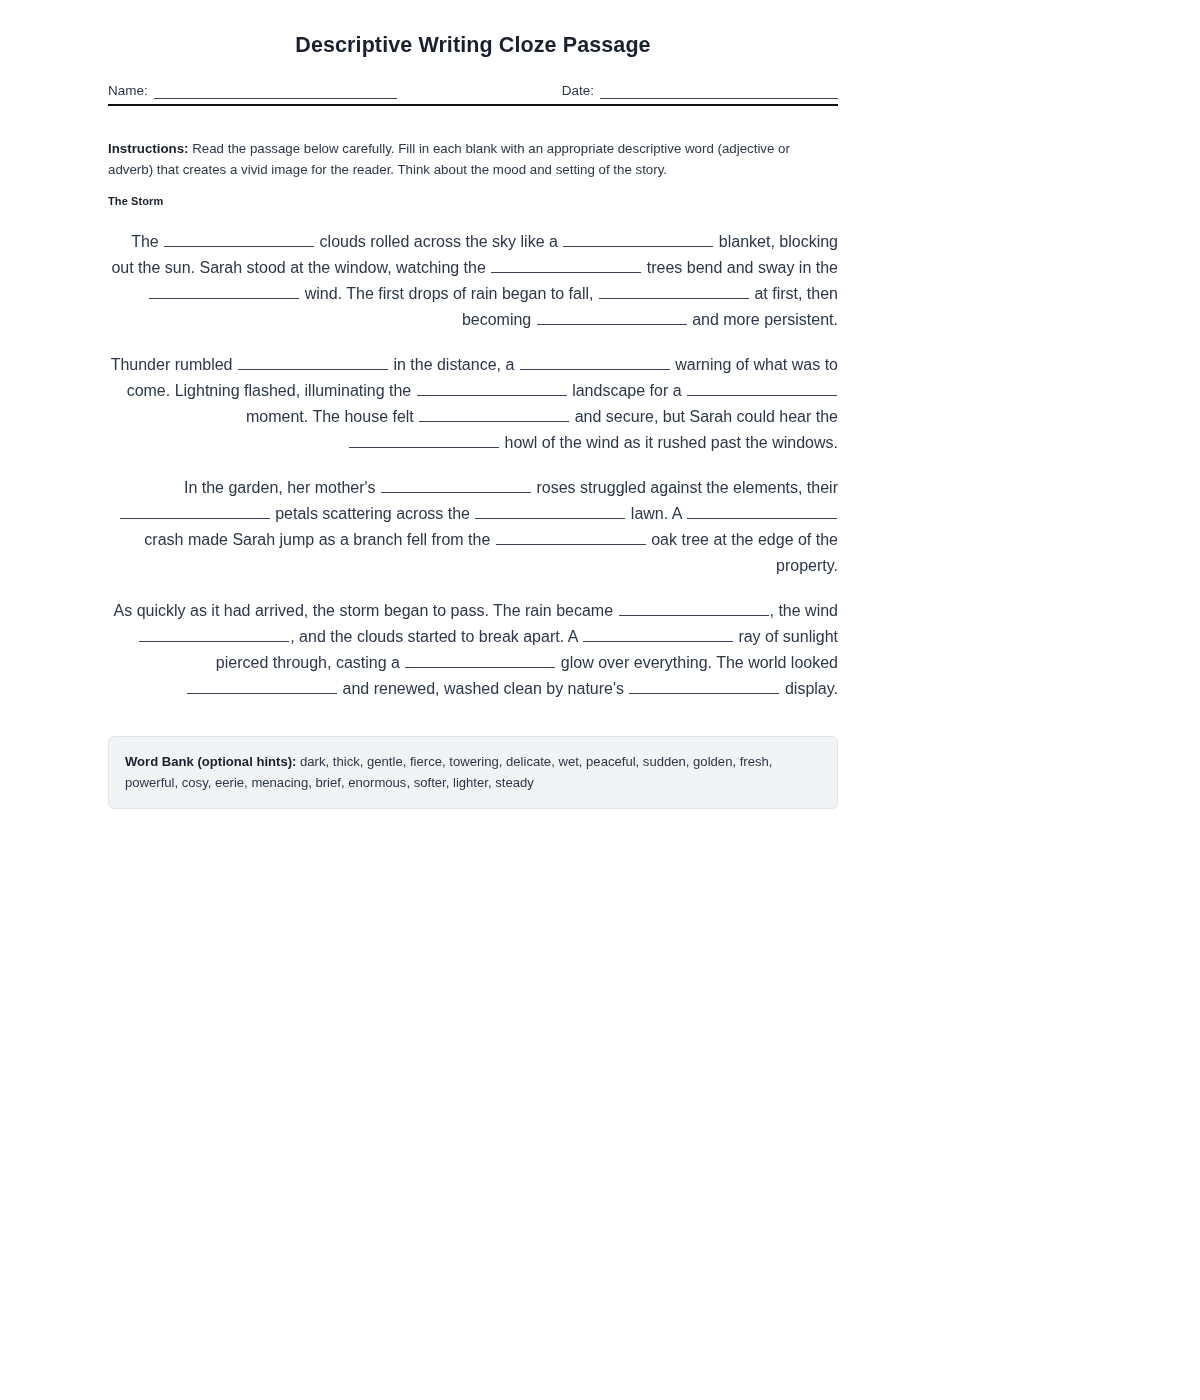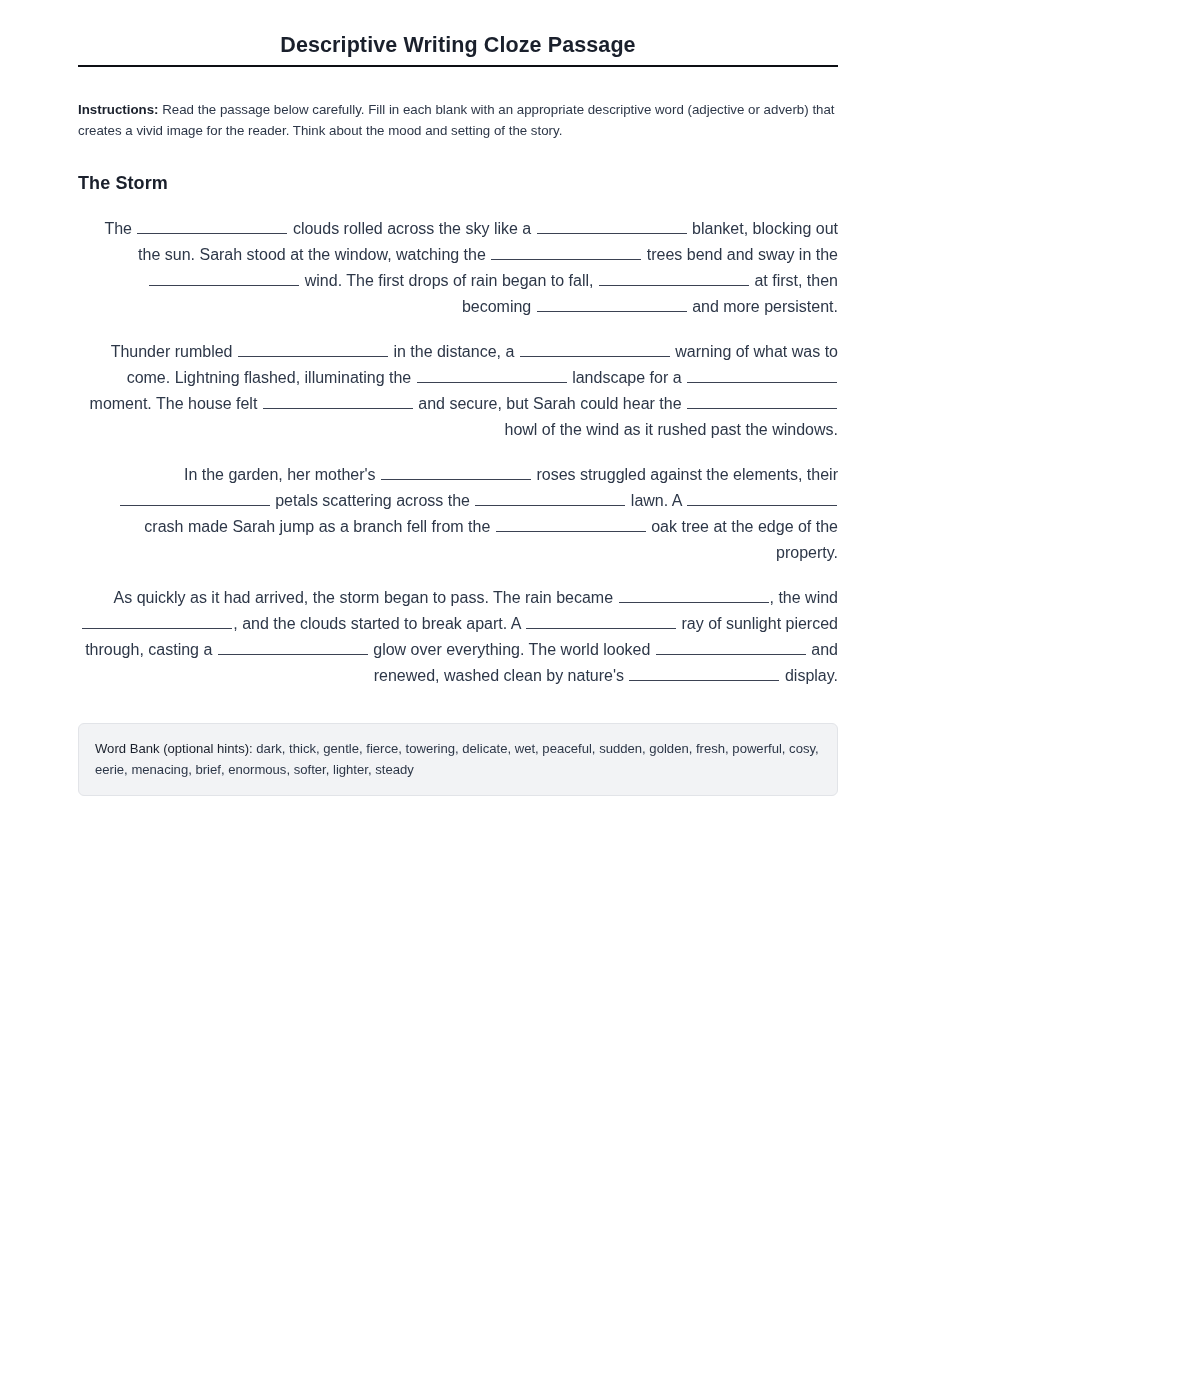--- a/index.html
+++ b/index.html
@@ -12,21 +12,21 @@
     height: 1400px;
     font-family: "Liberation Sans", sans-serif;
     color: #2d3748;
     -webkit-font-smoothing: antialiased;
   }
 
   .page {
     width: 1020px;
     height: 1400px;
     box-sizing: border-box;
-    padding: 26px 182px 0 78px;
+    padding: 26px 182px 0 108px;
     position: relative;
   }
 
   
   .doc-title {
     font-size: 21.5px;
     font-weight: bold;
     color: #1a202c;
     text-align: center;
     letter-spacing: 0.1px;
@@ -79,23 +79,23 @@
     max-width: 800px;
   }
   .instructions .lead {
     font-weight: bold;
     color: #1a202c;
     text-align: center;
   }
 
   
   .section-heading {
-    margin-top: 31px;
+    margin-top: 14px;
     margin-bottom: 0;
-    font-size: 18px;
+    font-size: 11px;
     font-weight: bold;
     color: #1a202c;
     letter-spacing: 0.1px;
   }
 
   
   .passage {
     margin-top: 22px;
   }
   .para {
@@ -122,31 +122,41 @@
     background: #f2f3f5;
     border: 1px solid #e2e4e8;
     border-radius: 6px;
     padding: 14px 16px 15px 16px;
     font-size: 13.1px;
     line-height: 1.62;
     color: #2d3748;
     box-sizing: border-box;
   }
   .wordbank .wb-label {
-    font-weight: normal;
+    font-weight: bold;
     color: #1a202c;
   }
 </style>
 </head>
 <body>
 
 <div class="page">
 
   <h1 class="doc-title">Descriptive Writing Cloze Passage</h1>
 
+  <div class="namedate">
+    <div class="nd-field name-field">
+      <span class="nd-label">Name:</span>
+      <span class="nd-rule name-rule"></span>
+    </div>
+    <div class="nd-field date-field">
+      <span class="nd-label">Date:</span>
+      <span class="nd-rule date-rule"></span>
+    </div>
+  </div>
 
   <hr class="header-hr">
 
   <p class="instructions">
     <span class="lead">Instructions:</span><span> Read the passage below carefully. Fill in each blank with an appropriate descriptive word (adjective or adverb) that creates a vivid image for the reader. Think about the mood and setting of the story.</span>
   </p>
 
   <h2 class="section-heading">The Storm</h2>
 
   <div class="passage" id="passage-body">

